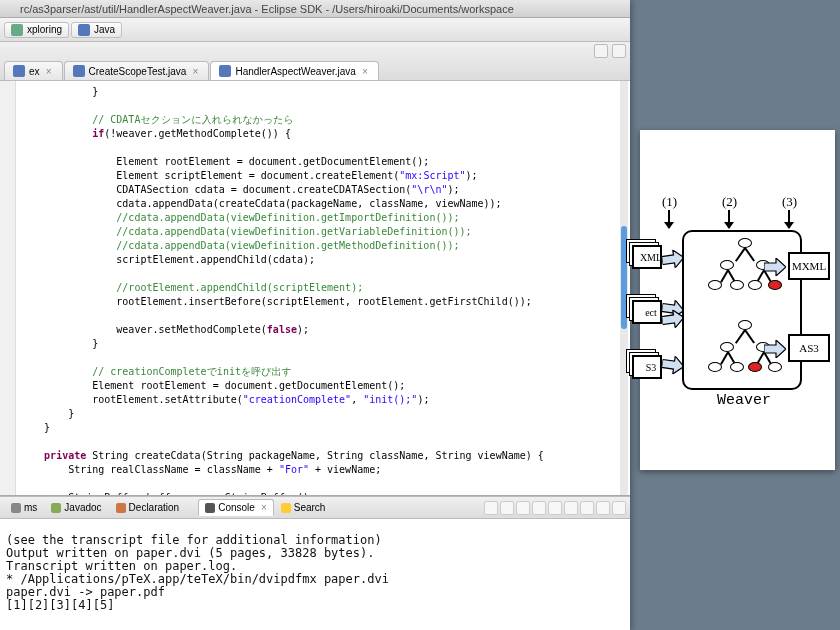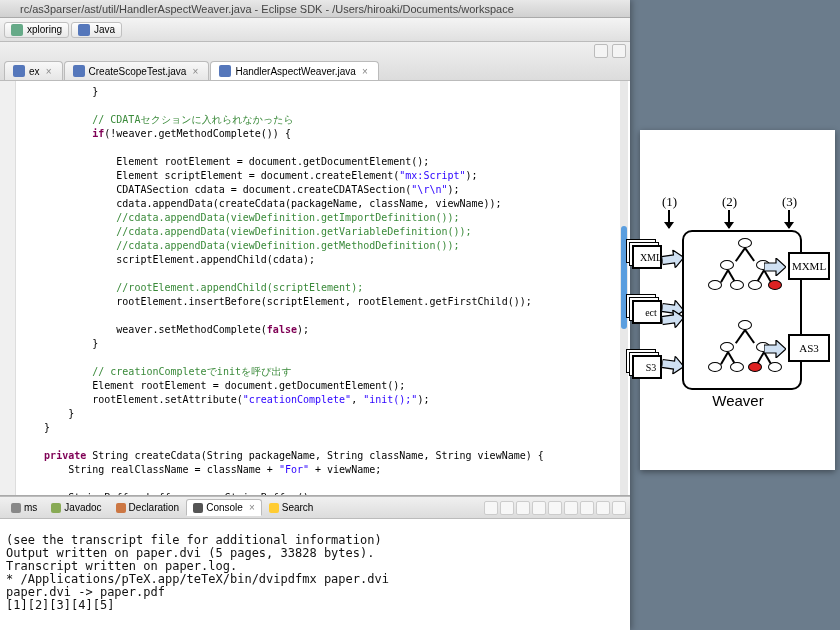--- a/index.html
+++ b/index.html
@@ -22,36 +22,36 @@
 .code { font-family: Monaco, Menlo, monospace; font-size: 10px; line-height: 14px; padding: 4px 8px 4px 20px; white-space: pre; color: #000; }
 .kw { color: #7f0055; font-weight: bold; }
 .cm { color: #3a8a3a; }
 .str { color: #2a00ff; }
 .gutter { position: absolute; left: 0; top: 0; width: 16px; height: 100%; background: #f0f0f0; border-right: 1px solid #ddd; }
 .vscroll { position: absolute; right: 2px; top: 0; width: 8px; height: 100%; background: #e8e8e8; }
 .vscroll-thumb { position: absolute; width: 6px; left: 1px; top: 35%; height: 25%; background: #5a9edf; border-radius: 3px; cursor: pointer; }
 .bottom-panel { height: 134px; background: #fff; display: flex; flex-direction: column; border-top: 1px solid #bbb; }
 .bottom-tabs { height: 22px; background: linear-gradient(#f0f0f0,#dcdcdc); border-bottom: 1px solid #bbb; display: flex; align-items: center; padding-left: 4px; position: relative; }
 .btab { display: flex; align-items: center; gap: 3px; padding: 2px 6px; font-size: 10px; border: 1px solid transparent; border-radius: 3px 3px 0 0; cursor: pointer; }
-.btab.active { background: #fff; border-color: #bbb; border-bottom-color: #fff; }
+.btab.active { background: #fff; border-color: #bbb; border-bottom-color: #fff; margin-left: 12px; }
 .btab-ico { width: 10px; height: 10px; background: #888; border-radius: 2px; }
 .btab-ico.javadoc{background:#8a5;} .btab-ico.decl{background:#c74;} .btab-ico.console{background:#555;} .btab-ico.search{background:#fc3;}
 .btab-tools { position: absolute; right: 4px; display: flex; gap: 2px; }
 .btool { width: 14px; height: 14px; border: 1px solid #ccc; background: #f7f7f7; border-radius: 2px; cursor: pointer; }
 .console-body { flex: 1; font-family: Monaco, Menlo, monospace; font-size: 12px; line-height: 13px; padding: 2px 6px; white-space: pre; color: #111; overflow: hidden; }
 
 .diagram-page { position: absolute; left: 640px; top: 130px; width: 195px; height: 340px; background: #fff; box-shadow: 0 2px 6px rgba(0,0,0,0.4); }
 .diagram-inner { position: relative; width: 100%; height: 100%; }
 .num-label { position: absolute; font-family: "Times New Roman", serif; font-size: 13px; }
 .arrow-d { position: absolute; width: 2px; height: 18px; background: #000; }
 .arrow-d::after { content: ""; position: absolute; bottom: -6px; left: -4px; border: 5px solid transparent; border-top: 7px solid #000; }
 .input-box { position: absolute; width: 30px; height: 24px; border: 2px solid #000; background: #fff; font-family: "Times New Roman", serif; font-size: 10px; display: flex; align-items: center; justify-content: center; }
 .stack-shadow { box-shadow: -3px -3px 0 -1px #fff, -3px -3px 0 0 #000, -6px -6px 0 -1px #fff, -6px -6px 0 0 #000; padding-left: 8px; }
 .weaver-box { position: absolute; left: 42px; top: 100px; width: 120px; height: 160px; border: 2px solid #000; border-radius: 10px; background: #fff; }
-.weaver-caption { position: absolute; left: 38px; top: 262px; width: 120px; text-align: center; font-family: Liberation Sans, sans-serif; font-size: 15px; }
+.weaver-caption { position: absolute; left: 44px; top: 262px; width: 120px; text-align: center; font-family: Liberation Mono, monospace; font-size: 15px; }
 .tree { position: absolute; }
 .node { position: absolute; width: 14px; height: 10px; border: 1.5px solid #000; border-radius: 50%; background: #fff; }
 .node.red { background: #d22; }
 .edge { position: absolute; width: 1.5px; background: #000; transform-origin: top center; }
 .out-box { position: absolute; width: 42px; height: 28px; border: 2px solid #000; background: #fff; font-family: "Times New Roman", serif; font-size: 11px; display: flex; align-items: center; justify-content: center; }
 .big-arrow { position: absolute; width: 22px; height: 18px; }
 .big-arrow svg { width: 100%; height: 100%; }
 </style>
 </head>
 <body>

